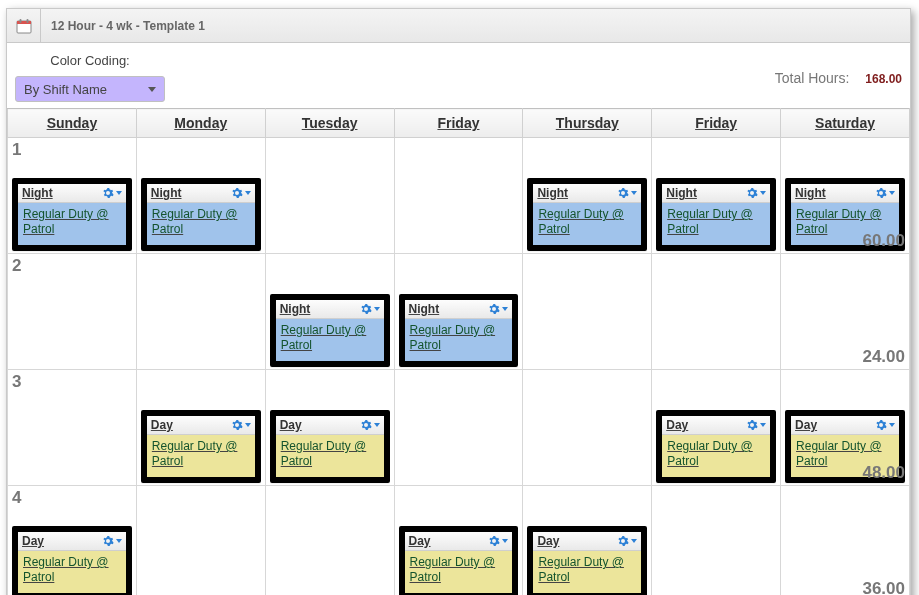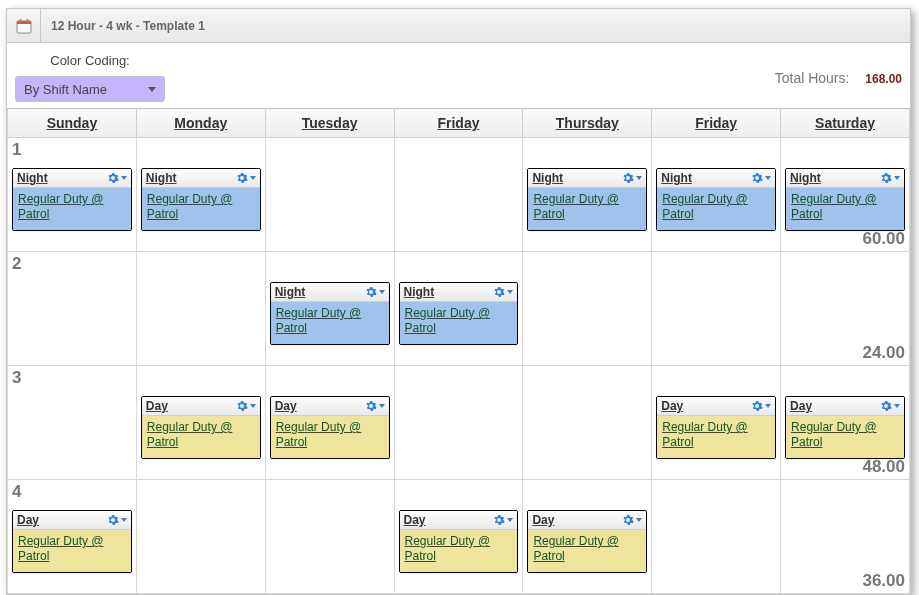--- a/index.html
+++ b/index.html
@@ -90,24 +90,24 @@
   .weektotal {
     position:absolute;
     bottom:2px; right:4px;
     font-weight:bold;
     color:#777;
     font-size:17px;
     margin-top:44px;
   }
 
   .shift {
-    border:1px solid #000000;
+    border:6px solid #000000;
     border-radius:2px;
     overflow:hidden;
-    margin-top:2px;
+    margin-top:12px;
     box-shadow:0 1px 0 rgba(0,0,0,0.05);
   }
   .shift-head {
     background:linear-gradient(#fdfdfd,#e9e9e9);
     border-bottom:1px solid #cfcfcf;
     display:flex;
     align-items:center;
     justify-content:space-between;
     padding:2px 4px;
     font-weight:bold;

